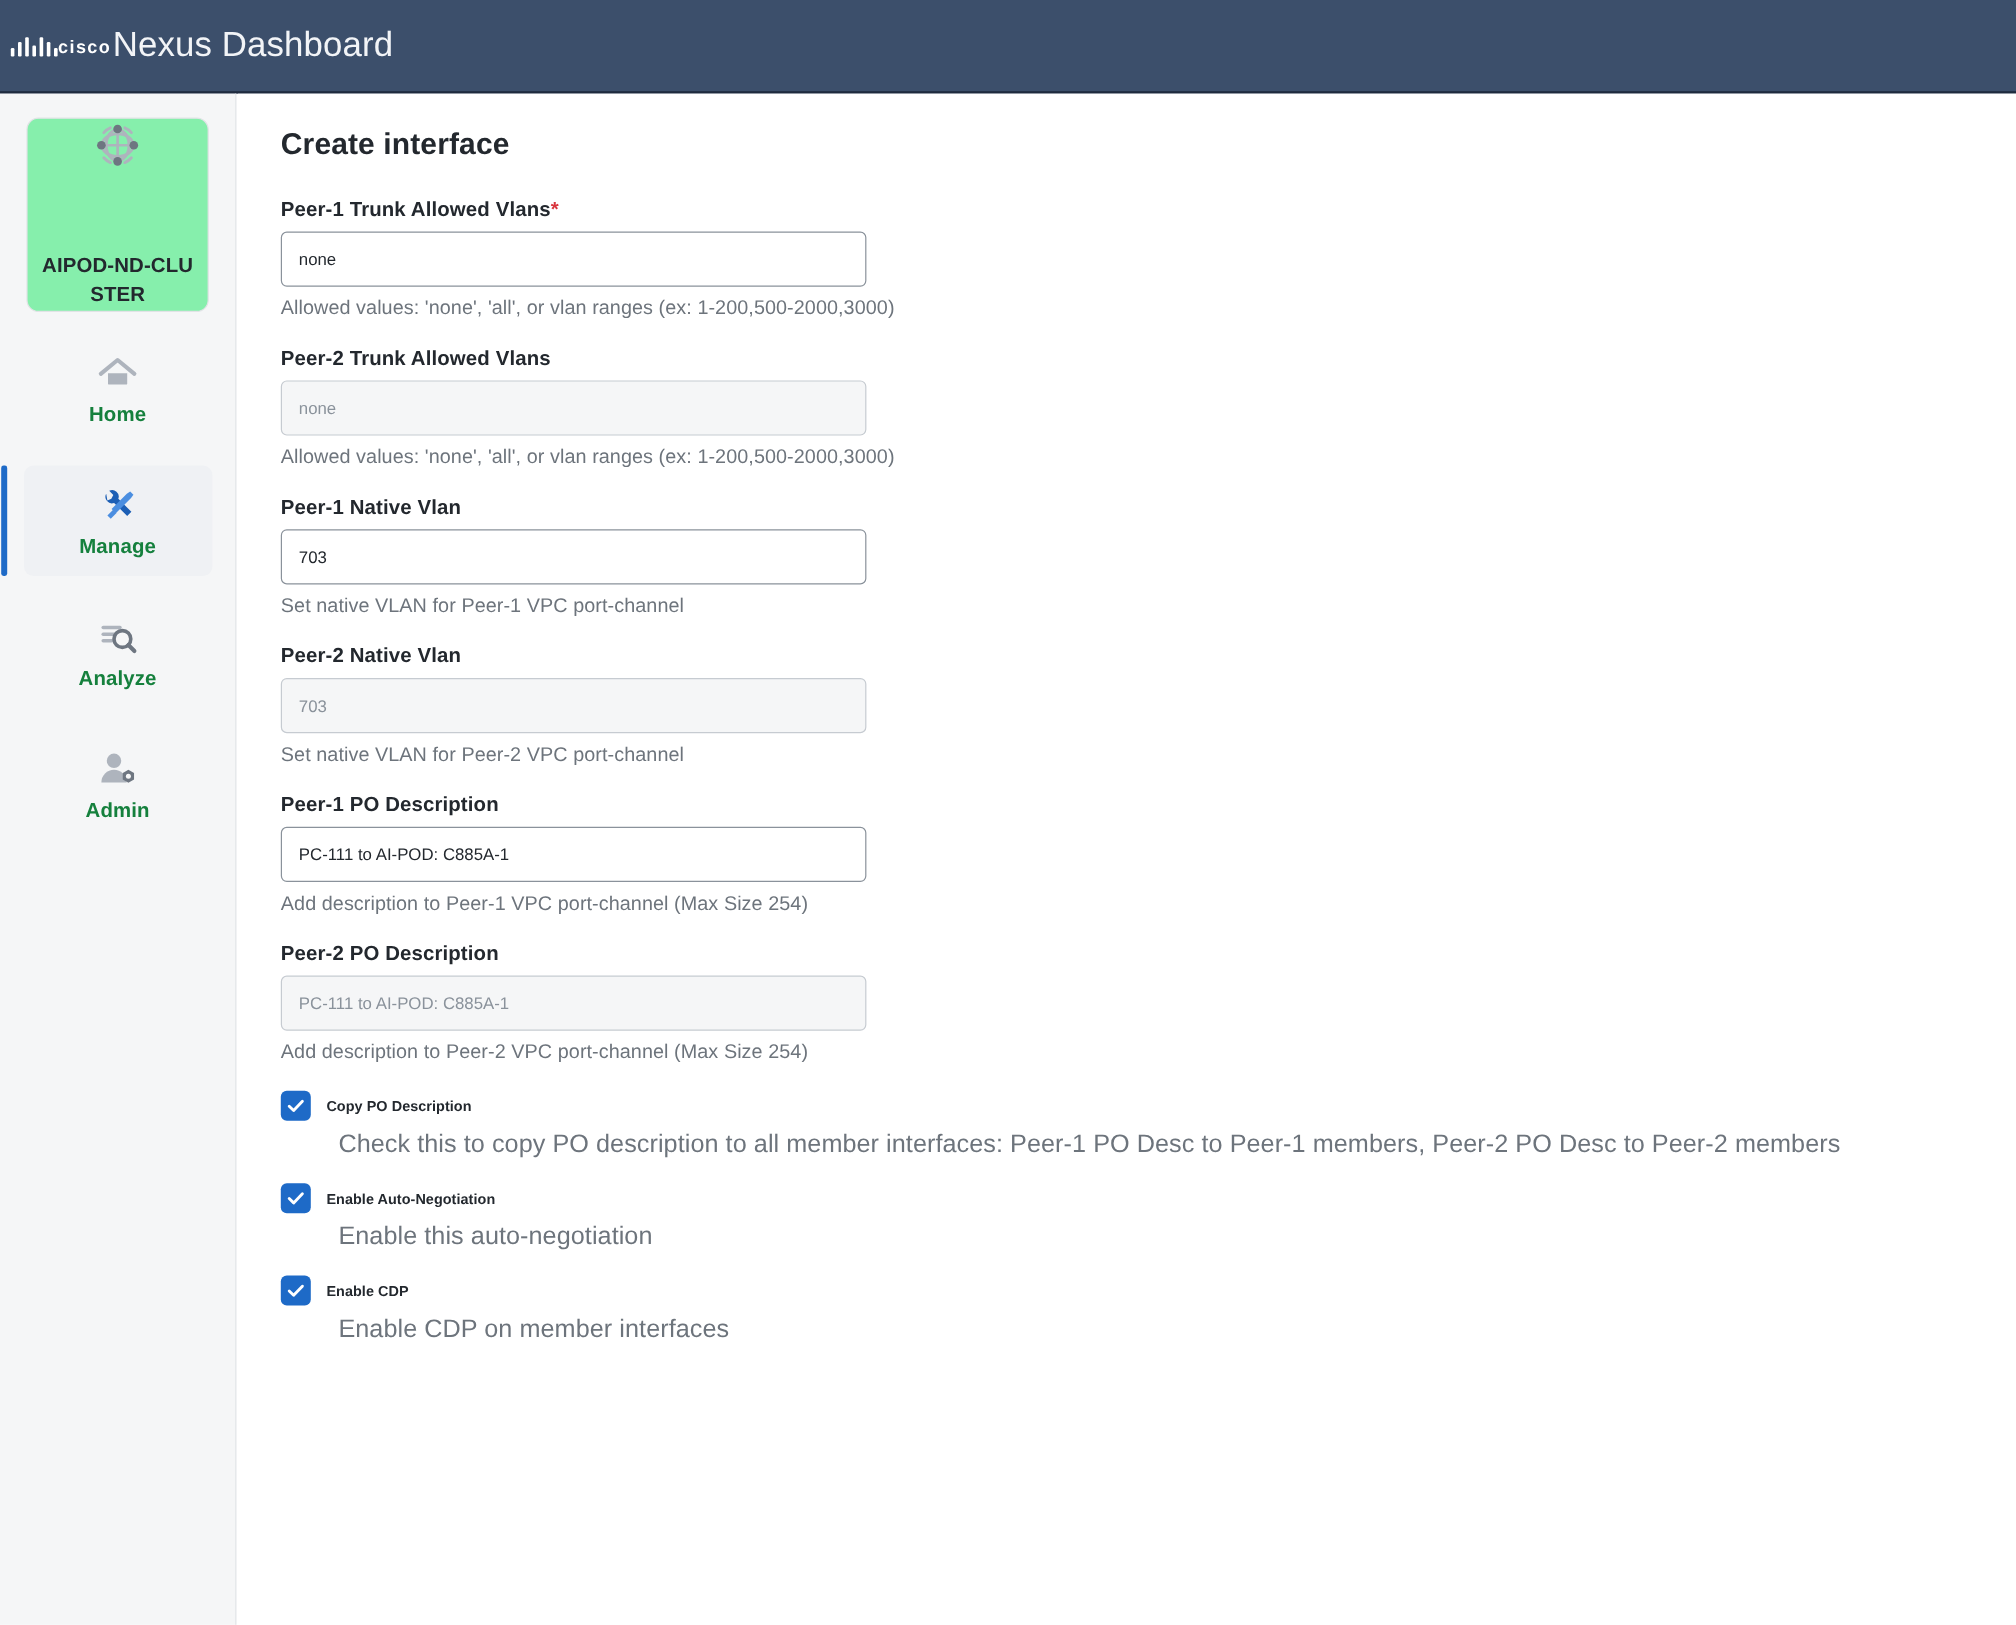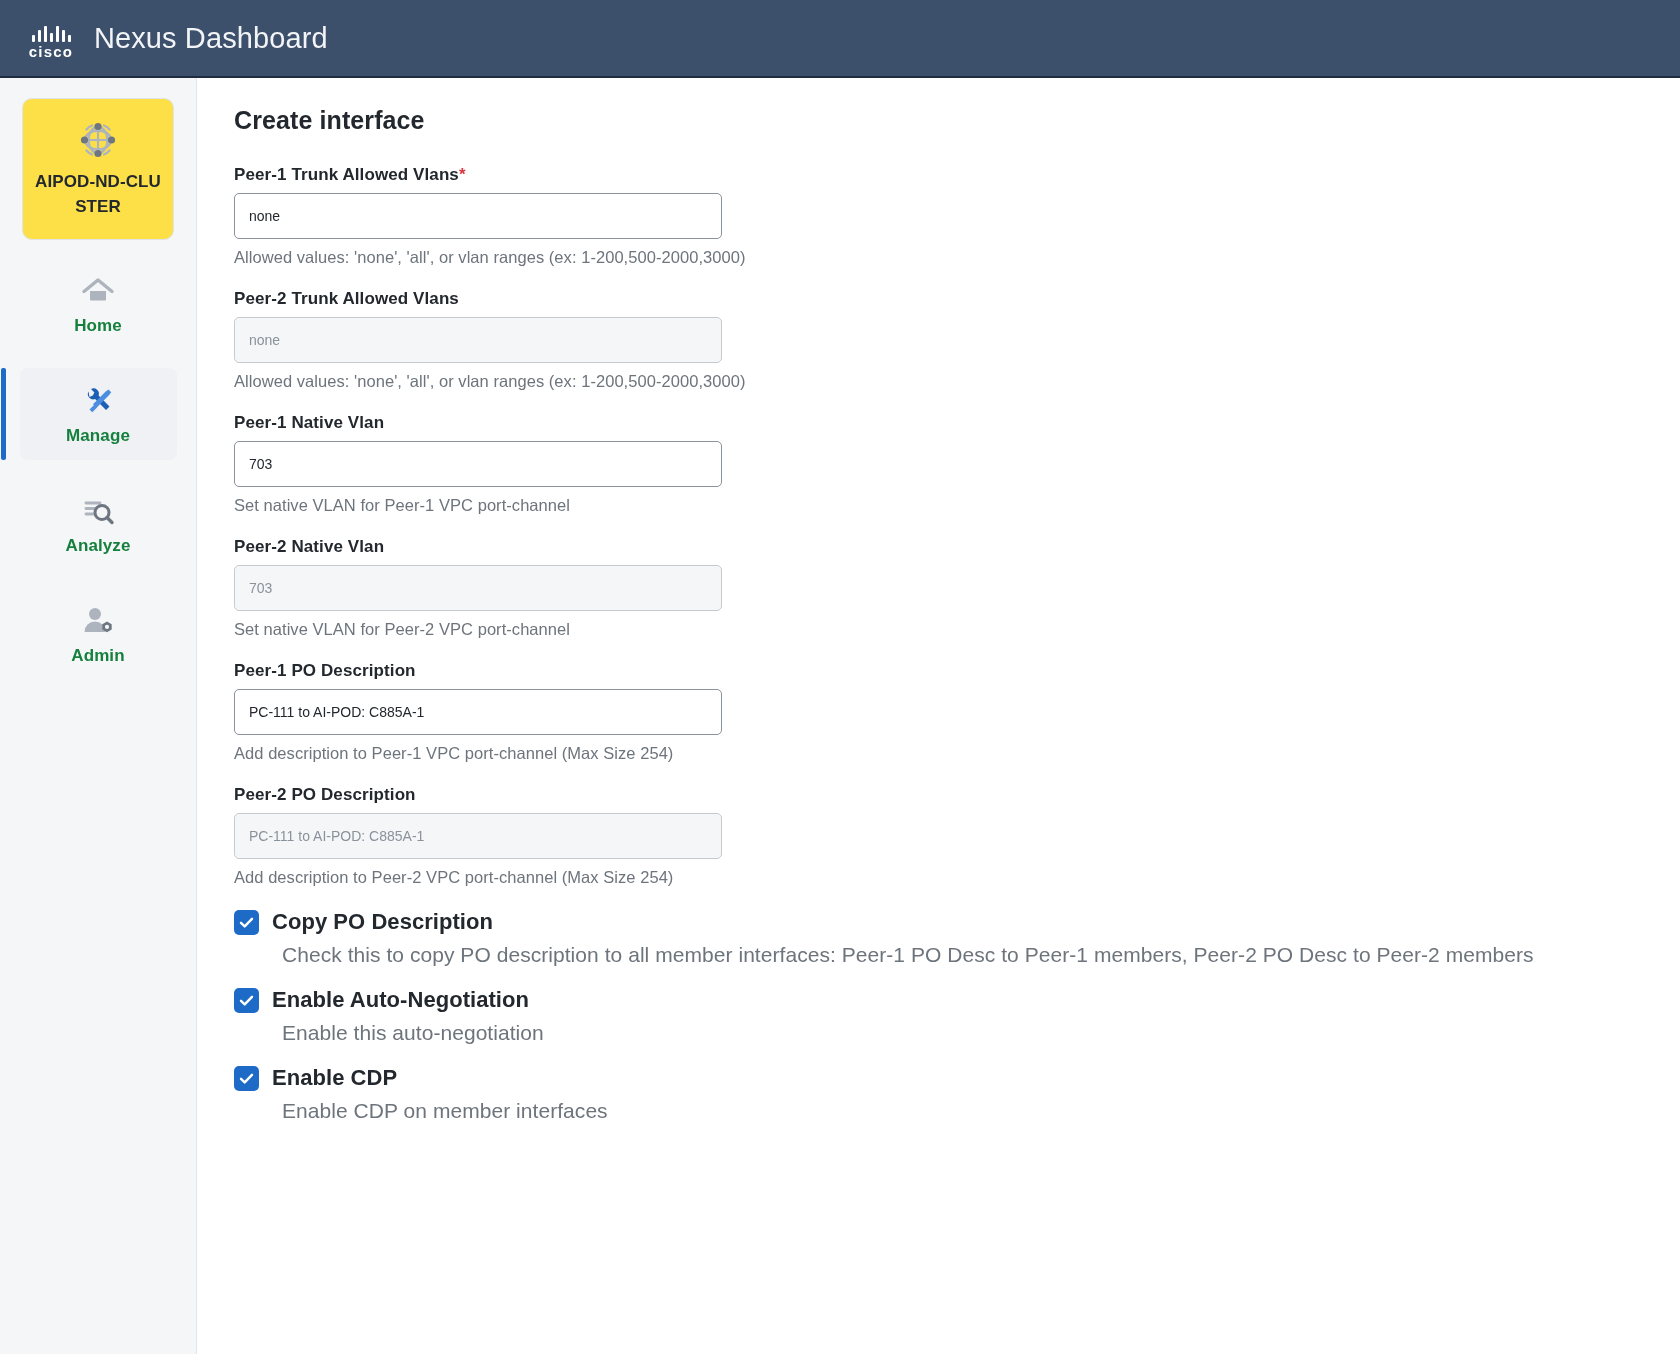--- a/index.html
+++ b/index.html
@@ -15,22 +15,22 @@
   .topbar {
     position: absolute; top: 0; left: 0;
     width: 1680px; height: 78px;
     background: #3c4f6b;
     display: flex; align-items: center;
     padding-left: 24px;
     border-bottom: 2px solid #1f2b3e;
   }
   .cisco-logo {
     width: 54px; height: 42px;
-    display: flex; flex-direction: column;
-    align-items: center; justify-content: flex-end;
+    display: flex; 
+    align-items: center; justify-content: center;
     margin-right: 16px;
   }
   .cisco-bars {
     display: flex; align-items: flex-end; gap: 3px; height: 18px;
   }
   .cisco-bars i { display: block; width: 3px; background: #ffffff; border-radius: 1px; }
   .cisco-bars i:nth-child(1) { height: 7px; }
   .cisco-bars i:nth-child(2) { height: 12px; }
   .cisco-bars i:nth-child(3) { height: 16px; }
   .cisco-bars i:nth-child(4) { height: 9px; }
@@ -47,26 +47,26 @@
 
   
   .sidebar {
     position: absolute; top: 78px; left: 0;
     width: 197px; height: 1276px;
     background: #f5f6f7;
     border-right: 1px solid #e3e5e8;
   }
   .cluster-card {
     margin: 20px auto 0 auto;
-    width: 152px; height: 142px;
-    background: #fde047;
+    width: 152px; height: 162px;
+    background: #86efac;
     border: 1px solid #e1e3e6;
     border-radius: 10px;
     display: flex; flex-direction: column;
-    align-items: center; justify-content: center;
+    align-items: center; justify-content: space-between;
   }
   .cluster-icon { width: 44px; height: 44px; margin-bottom: 8px; }
   .cluster-name {
     font-size: 17px; font-weight: 600; color: #23282e;
     text-align: center; line-height: 1.45;
     width: 126px; word-break: break-all;
     letter-spacing: 0.1px;
   }
 
   .navitem {
@@ -126,21 +126,21 @@
     margin-top: 9px; letter-spacing: .05px;
   }
 
   .check-row { margin-bottom: 20px; }
   .check-line { display: flex; align-items: center; gap: 13px; }
   .checkbox {
     width: 25px; height: 25px; border-radius: 5px;
     background: #1e6ac7; flex: 0 0 auto;
     display: flex; align-items: center; justify-content: center;
   }
-  .check-label { font-size: 22px; font-weight: 700; color: #23282e; letter-spacing: .05px; }
+  .check-label { font-size: 12px; font-weight: 700; color: #23282e; letter-spacing: .05px; }
   .check-help {
     font-size: 21px; color: #6d747c;
     margin-top: 8px; margin-left: 48px; letter-spacing: .05px;
   }
 </style>
 </head>
 <body>
 
 <div class="topbar">
   <div class="cisco-logo">

